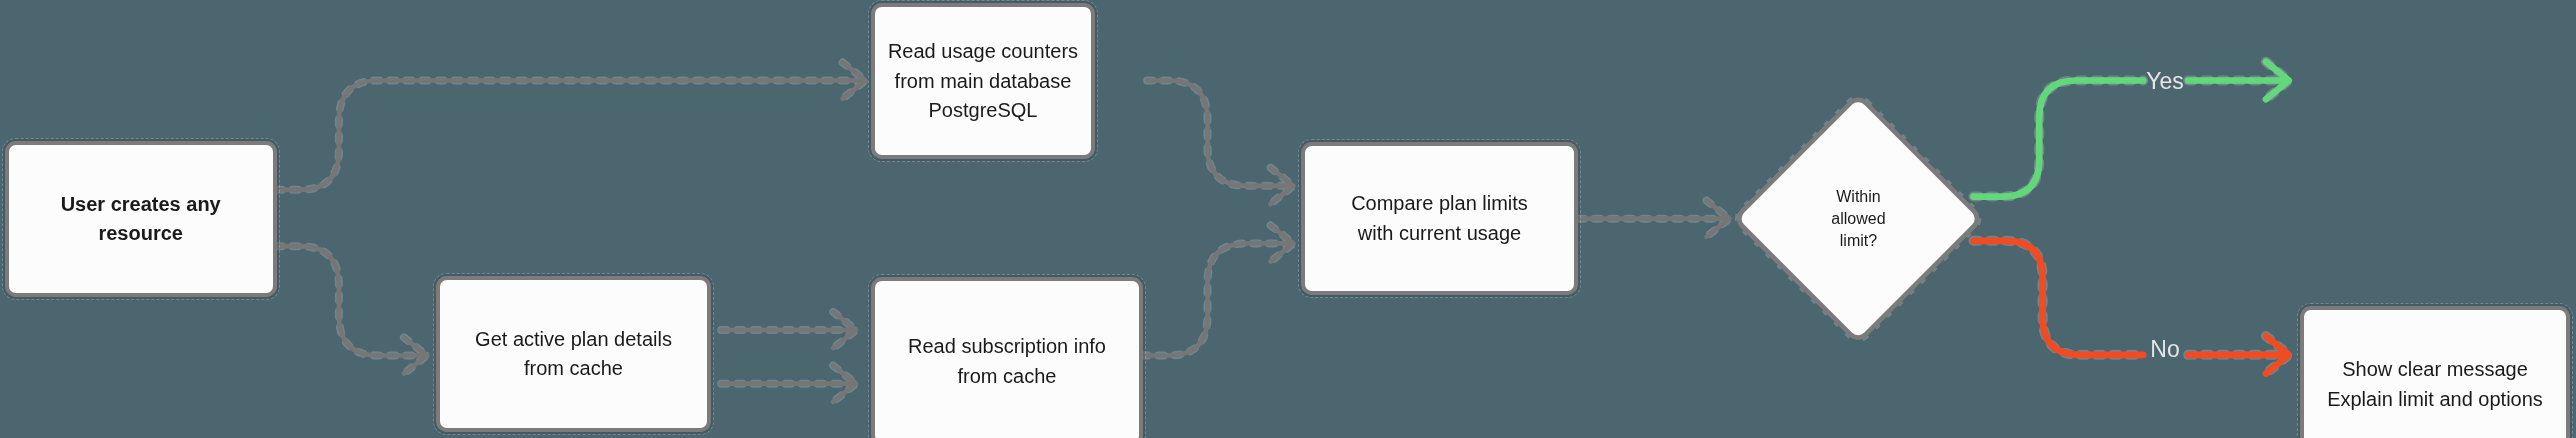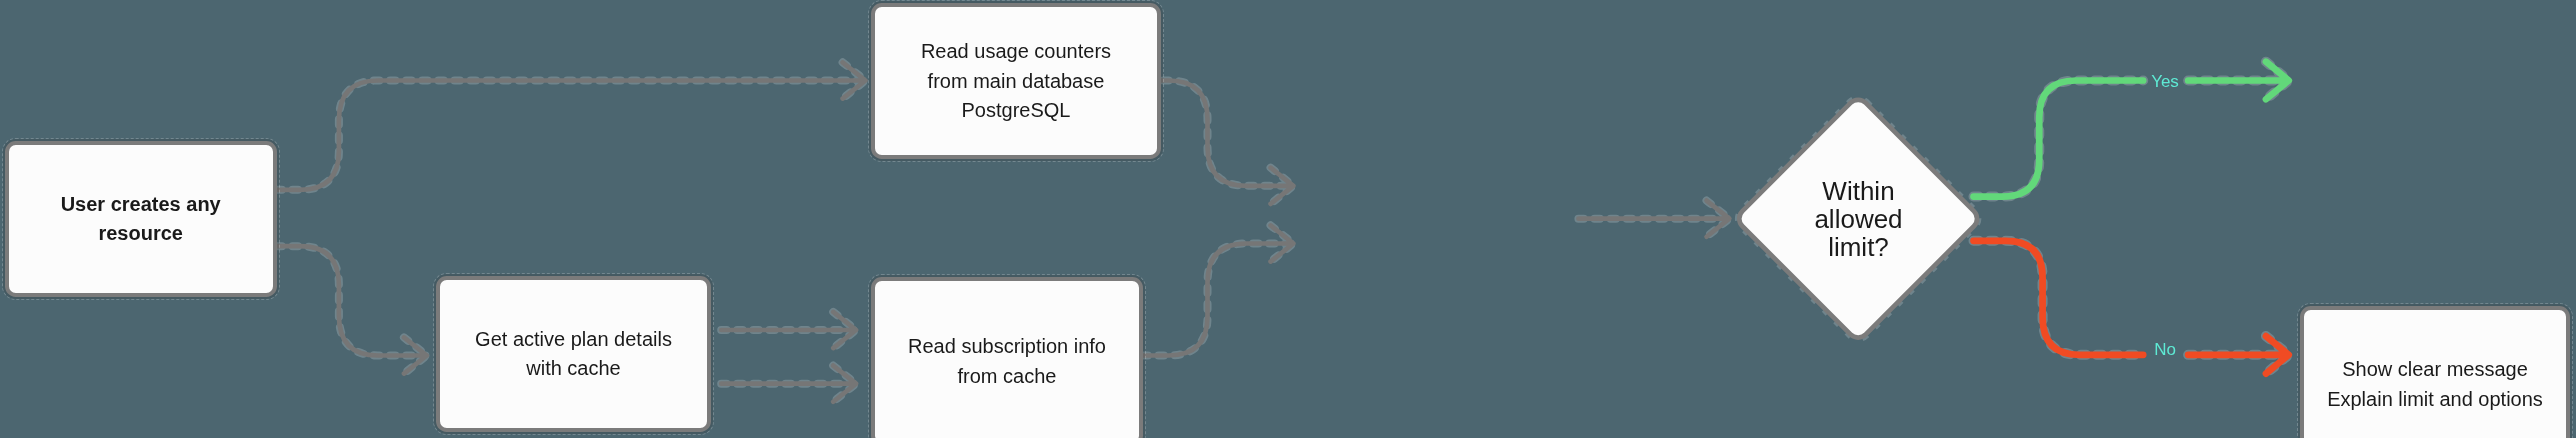--- a/index.html
+++ b/index.html
@@ -37,25 +37,25 @@
     box-shadow:0 0 0 2px rgba(40,40,40,.18);
     outline:1.3px dashed rgba(255,255,255,.22);
     outline-offset:2px;
     display:flex;align-items:center;justify-content:center;
     text-align:center;color:var(--text);
     font-size:20px;line-height:29.5px;
   }
   .node .lbl,.free-label{white-space:pre-line;}
   .free-label{
     position:absolute;display:flex;align-items:center;justify-content:center;
-    text-align:center;color:var(--text);font-size:26px;line-height:28px;
+    text-align:center;color:var(--text);font-size:16px;line-height:22px;
   }
   .edge-label{
     position:absolute;transform:translate(-50%,-50%);
-    color:#5eead4;font-size:17px;font-weight:500;line-height:1;
+    color:#e5e5e5;font-size:23px;font-weight:500;line-height:1;
   }
 </style>
 </head>
 <body>
 
 <div id="canvas">
 
   <svg id="wires" viewBox="0 0 3840 653" aria-hidden="true">
 
     <path class="u w7" d="M412 283 H447 Q505 283 505 225 V180 Q505 120 563 120 H1288 M1256 93 L1290 120 L1256 147"></path>
@@ -88,36 +88,40 @@
 
     <path class="u w10" d="M2942 359 H2990 Q3045 359 3045 414 V473 Q3045 529 3100 529 H3195 M3262 529 H3406 M3378 501 L3412 529 L3378 557"></path>
     <path class="e no" d="M2942 359 H2990 Q3045 359 3045 414 V473 Q3045 529 3100 529 H3195 M3262 529 H3406 M3378 501 L3412 529 L3378 557"></path>
   </svg>
 
   <div class="node" style="left:4.7px;top:141px;width:272px;height:156px;font-weight:bold;">
     <span class="lbl">User creates any
 resource</span>
   </div>
 
-  <div class="node" style="left:871px;top:3.4px;width:290px;height:156px;">
+  <div class="node" style="left:871px;top:3.4px;width:224px;height:156px;">
     <span class="lbl">Read usage counters
 from main database
 PostgreSQL</span>
   </div>
 
   <div class="node" style="left:436px;top:276px;width:275px;height:156px;">
     <span class="lbl">Get active plan details
-with cache</span>
+from cache</span>
   </div>
 
   <div class="node" style="left:871px;top:277px;width:272px;height:169px;">
     <span class="lbl">Read subscription info
 from cache</span>
   </div>
 
+  <div class="node" style="left:1301px;top:142px;width:277px;height:153px;">
+    <span class="lbl">Compare plan limits
+with current usage</span>
+  </div>
 
 
   <div class="node" style="left:2300px;top:260px;width:270px;height:157px;margin-top:46px;">
     <span class="lbl">Show clear message
 Explain limit and options</span>
   </div>
 
   <div class="free-label" style="left:1778px;top:168px;width:161px;height:102px;">Within
 allowed
 limit?</div>

